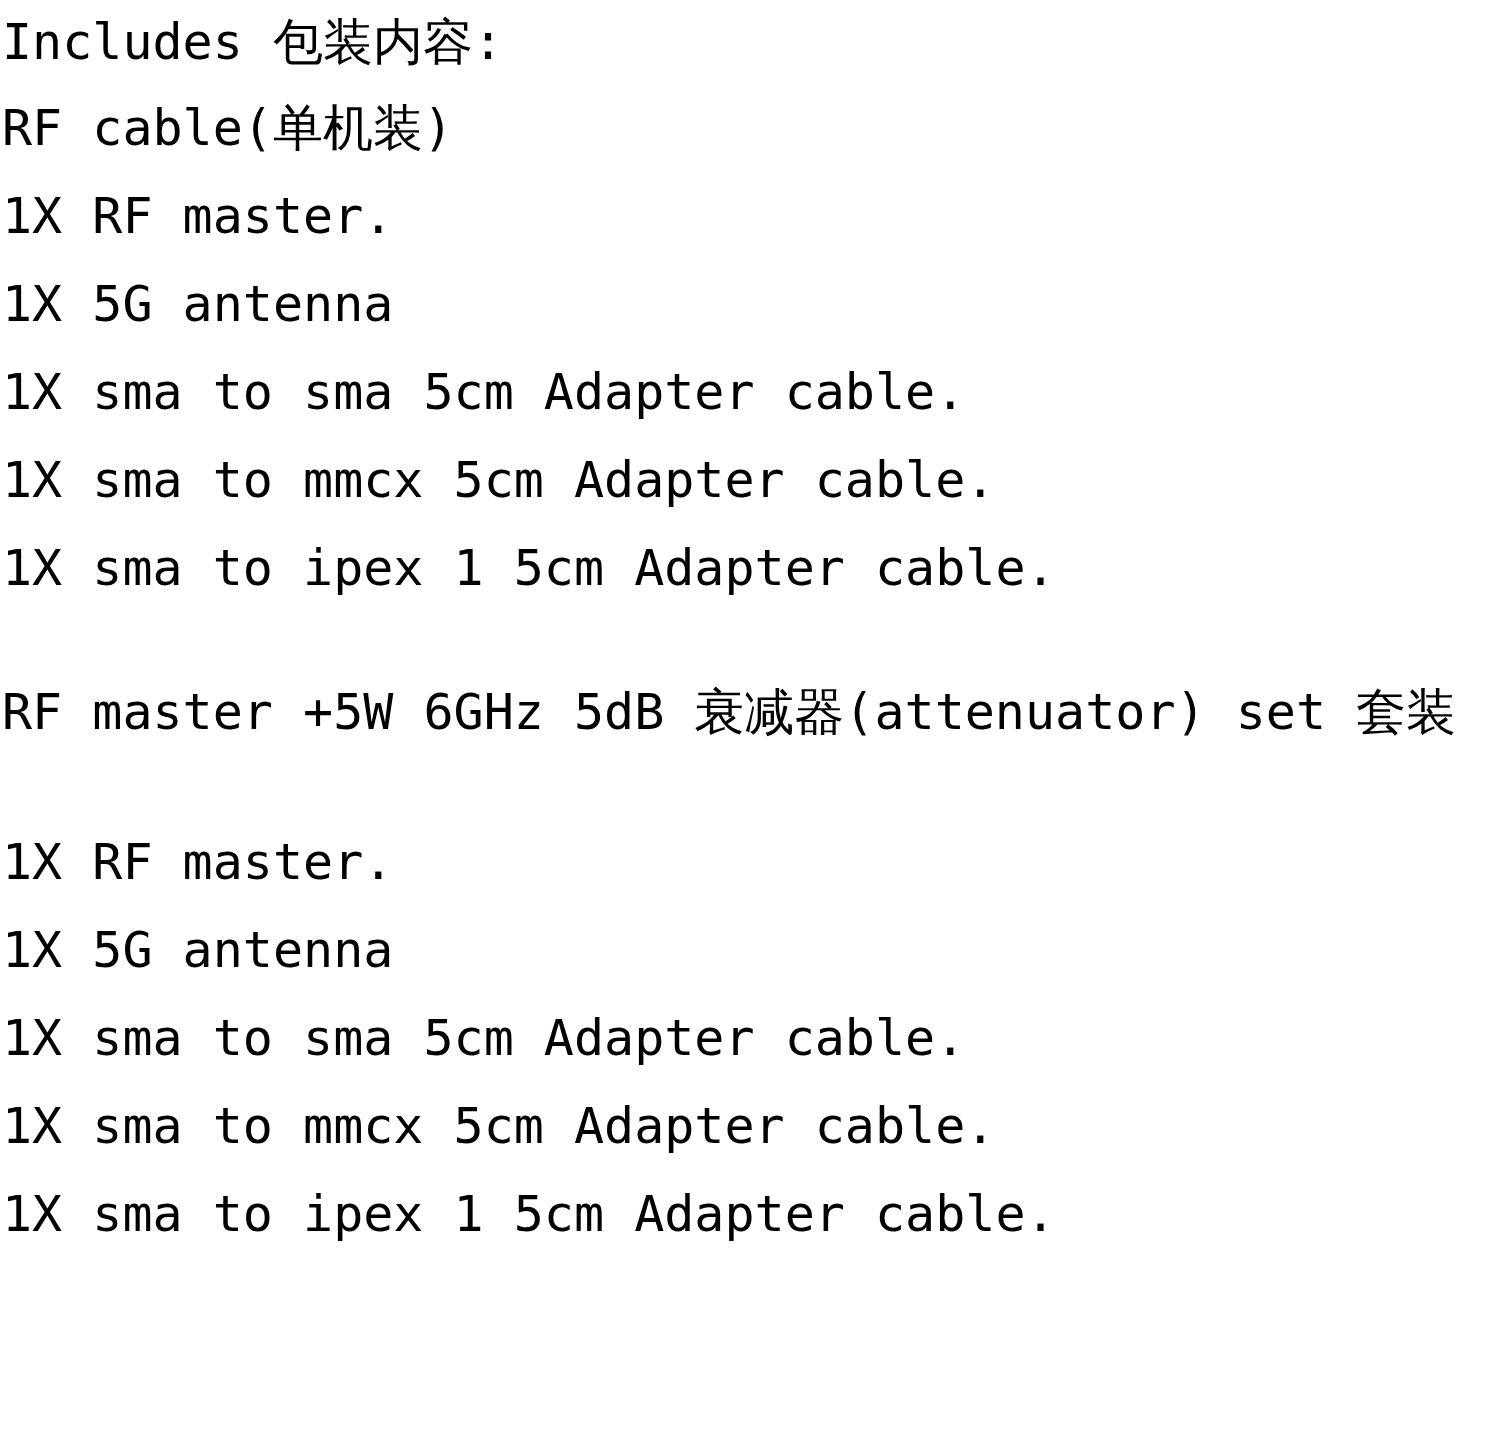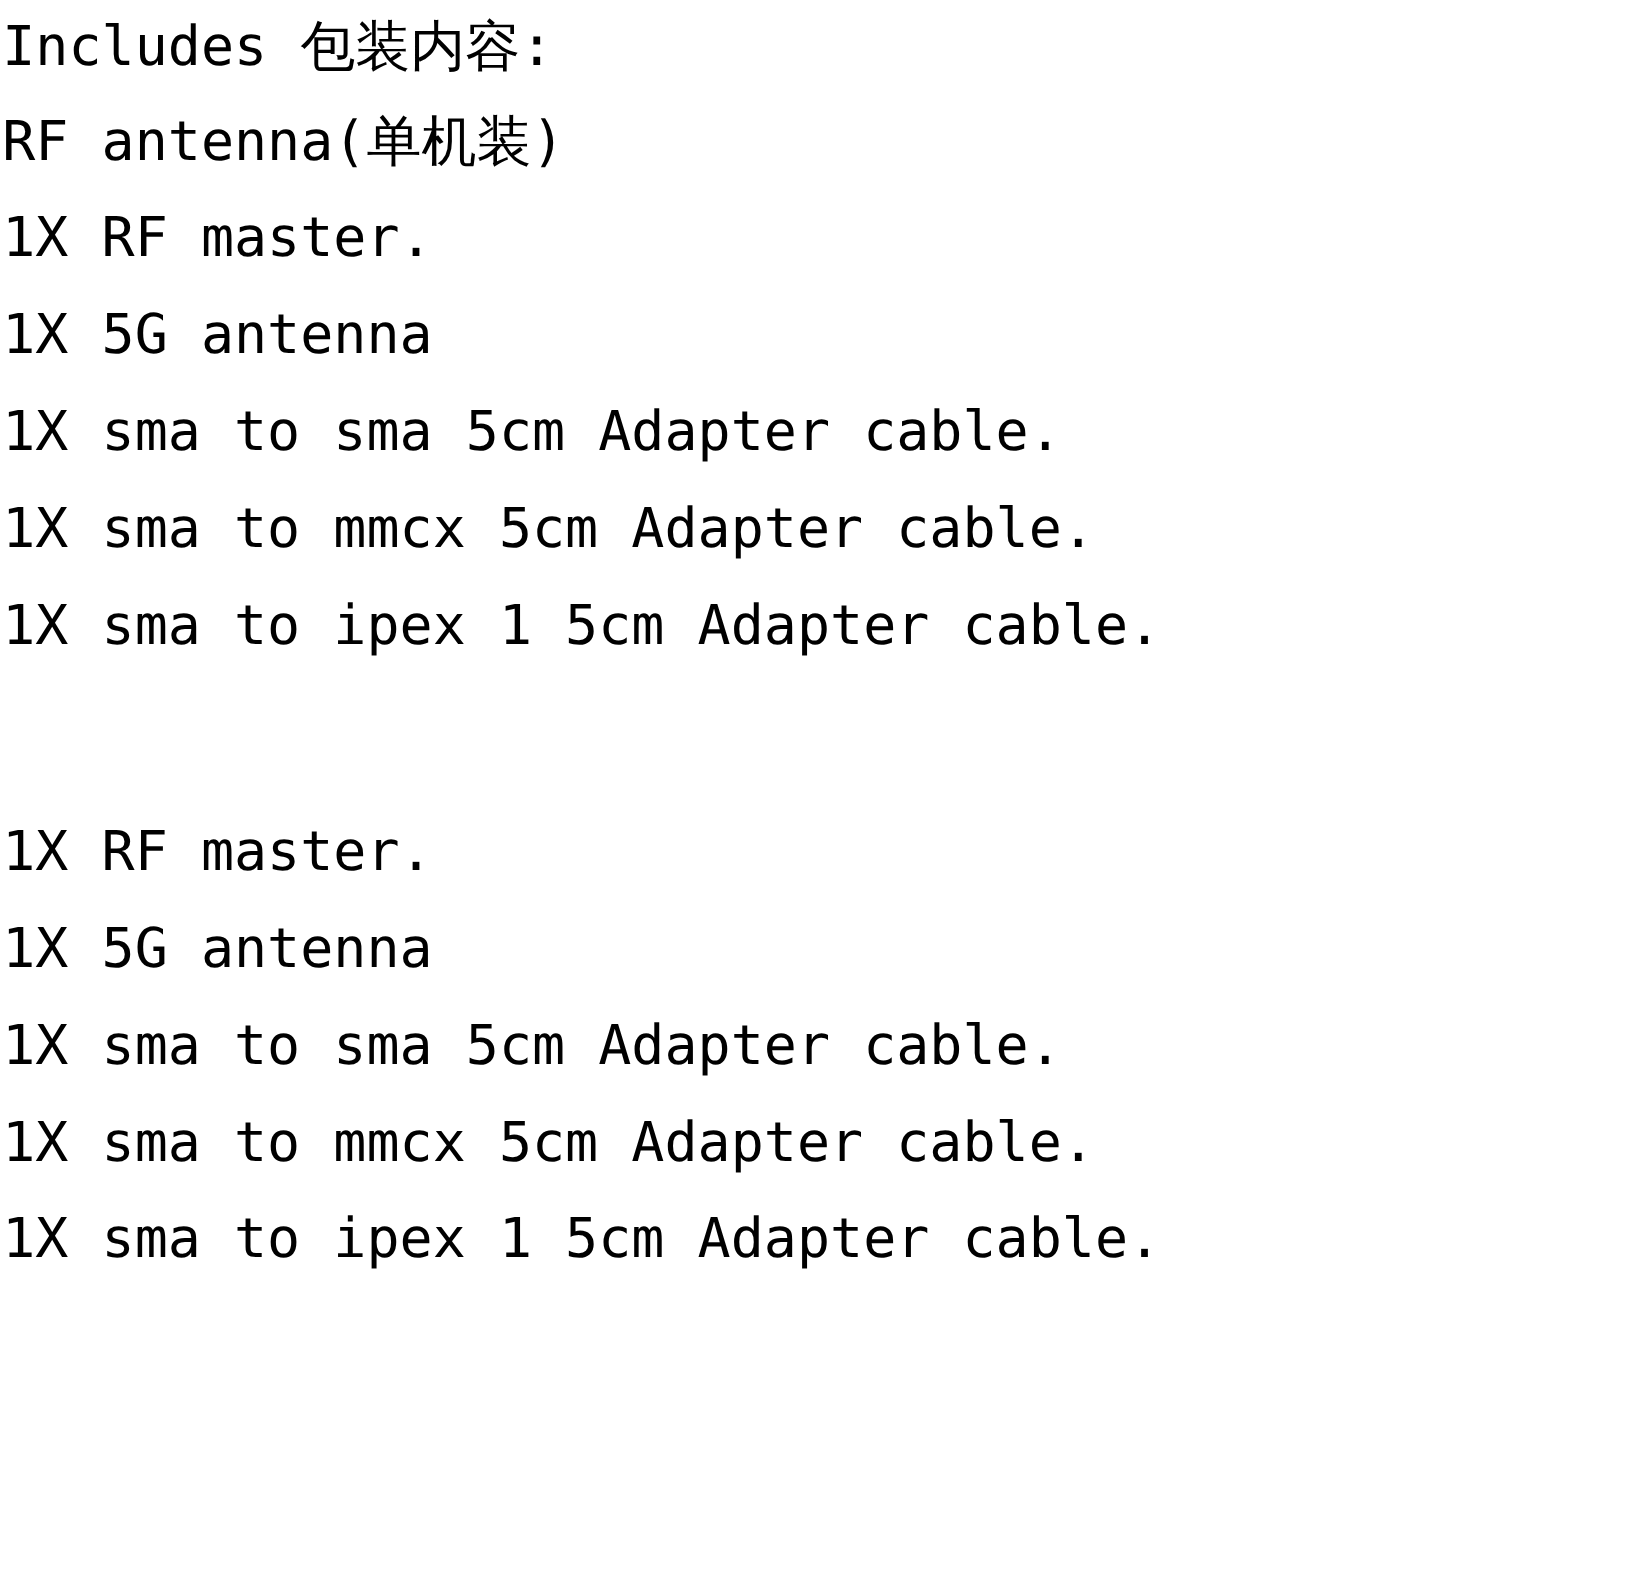--- a/index.html
+++ b/index.html
@@ -57,36 +57,37 @@
   }
 </style>
 </head>
 <body>
 
 <div class="page">
 
   <div class="spec-line first">Includes 包装内容:</div>
 
   <div class="block">
-    <div class="spec-line">RF antenna(单机装)</div>
+    <div class="spec-line">RF cable(单机装)</div>
 
     <div class="spec-line">1X RF master.</div>
 
     <div class="spec-line">1X 5G antenna</div>
 
     <div class="spec-line">1X sma to sma 5cm Adapter cable.</div>
 
     <div class="spec-line">1X sma to mmcx 5cm Adapter cable.</div>
 
     <div class="spec-line">1X sma to ipex 1 5cm Adapter cable.</div>
   </div>
 
   <div class="spacer-sm"></div>
 
   <div class="block">
+    <div class="spec-line heading">RF master +5W 6GHz 5dB 衰减器(attenuator) set 套装</div>
 
     <div class="spacer-md"></div>
 
     <div class="spec-line">1X RF master.</div>
 
     <div class="spec-line">1X 5G antenna</div>
 
     <div class="spec-line">1X sma to sma 5cm Adapter cable.</div>
 
     <div class="spec-line">1X sma to mmcx 5cm Adapter cable.</div>

